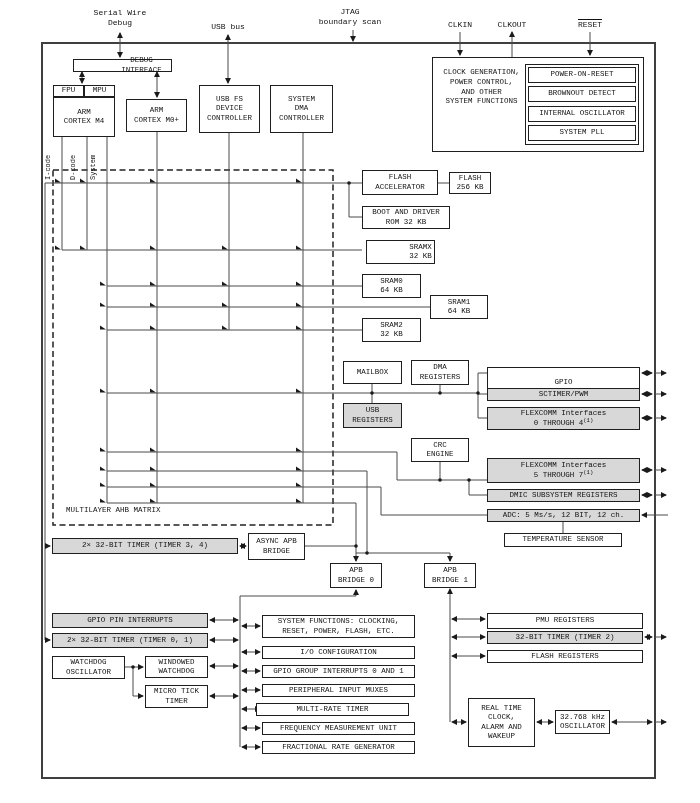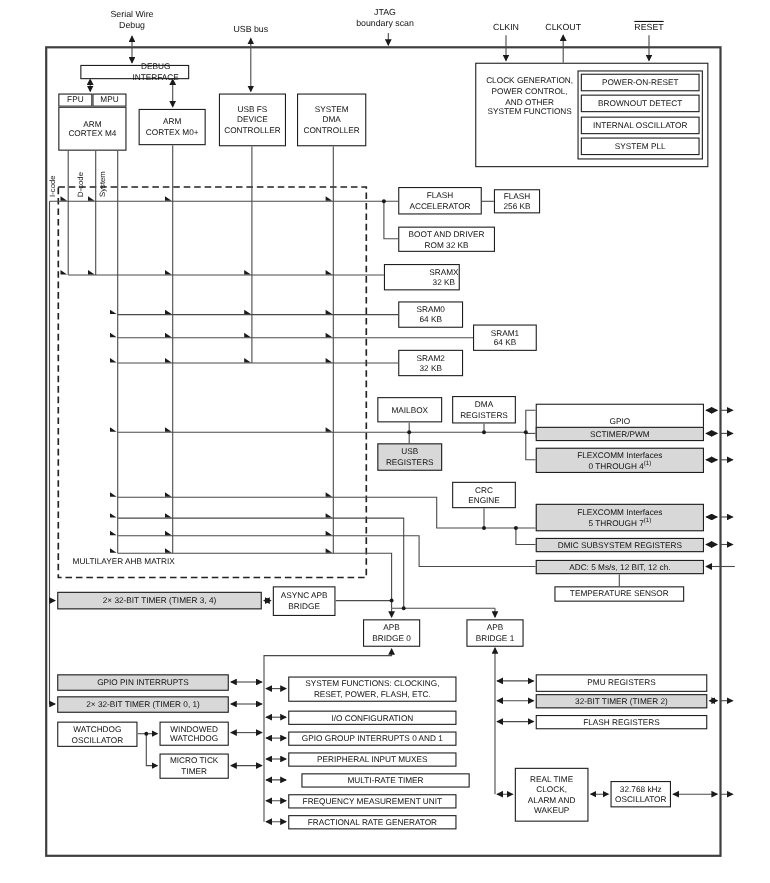--- a/index.html
+++ b/index.html
@@ -1,17 +1,17 @@
 <!DOCTYPE html>
 <html><head>
 <meta charset="utf-8">
 <style>
   html,body{margin:0;padding:0;background:#fff;}
   #stage{position:relative;width:700px;height:803px;background:#fff;
-         font-family:Liberation Sans, sans-serif;color:#111;overflow:hidden;}
+         font-family:Liberation Mono, monospace;color:#111;overflow:hidden;}
   svg.wires{position:absolute;left:0;top:0;z-index:1;}
   .blk{position:absolute;box-sizing:border-box;border:1.4px solid #1f1f1f;background:#fff;
        display:flex;flex-direction:column;align-items:center;justify-content:center;
        text-align:center;font-size:7.5px;line-height:1.25;z-index:2;}
   .gray{background:#d8d8d8;}
   .thin{border-width:1.2px;}
   .lbl{position:absolute;z-index:2;font-size:8px;text-align:center;line-height:1.3;}
   .rot{position:absolute;z-index:2;font-size:7px;transform:rotate(-90deg);
        transform-origin:0 100%;white-space:nowrap;}
   .cap{position:absolute;z-index:2;font-size:7.5px;white-space:nowrap;}
@@ -236,21 +236,21 @@
       <div>ACCELERATOR</div>
   </div>
   <div class="blk" style="left:449px;top:172px;width:42px;height:22px;">
     <div>FLASH</div>
       <div>256 KB</div>
   </div>
   <div class="blk" style="left:362px;top:206px;width:88px;height:23px;">
     <div>BOOT AND DRIVER</div>
       <div>ROM 32 KB</div>
   </div>
-  <div class="blk" style="left:349px;top:240px;width:69px;height:24px;padding-left:40px;">
+  <div class="blk" style="left:366px;top:240px;width:69px;height:24px;padding-left:40px;">
     <div>SRAMX</div>
       <div>32 KB</div>
   </div>
   <div class="blk" style="left:362px;top:274px;width:59px;height:24px;">
     <div>SRAM0</div>
       <div>64 KB</div>
   </div>
   <div class="blk" style="left:430px;top:295px;width:58px;height:24px;">
     <div>SRAM1</div>
       <div>64 KB</div>
@@ -316,21 +316,21 @@
       <div>TIMER</div>
   </div>
 
   <div class="blk" style="left:262px;top:615px;width:153px;height:23px;">
     <div>SYSTEM FUNCTIONS: CLOCKING,</div>
       <div>RESET, POWER, FLASH, ETC.</div>
   </div>
   <div class="blk" style="left:262px;top:646px;width:153px;height:13px;">I/O CONFIGURATION</div>
   <div class="blk" style="left:262px;top:665px;width:153px;height:13px;">GPIO GROUP INTERRUPTS 0 AND 1</div>
   <div class="blk" style="left:262px;top:684px;width:153px;height:13px;">PERIPHERAL INPUT MUXES</div>
-  <div class="blk" style="left:274px;top:703px;width:153px;height:13px;">MULTI-RATE TIMER</div>
+  <div class="blk" style="left:256px;top:703px;width:153px;height:13px;">MULTI-RATE TIMER</div>
   <div class="blk" style="left:262px;top:722px;width:153px;height:13px;">FREQUENCY MEASUREMENT UNIT</div>
   <div class="blk" style="left:262px;top:741px;width:153px;height:13px;">FRACTIONAL RATE GENERATOR</div>
 
   <div class="blk" style="left:487px;top:613px;width:156px;height:16px;">PMU REGISTERS</div>
   <div class="blk gray" style="left:487px;top:631px;width:156px;height:13px;">32-BIT TIMER (TIMER 2)</div>
   <div class="blk" style="left:487px;top:650px;width:156px;height:13px;">FLASH REGISTERS</div>
   <div class="blk" style="left:468px;top:698px;width:67px;height:49px;">
     <div>REAL TIME</div>
       <div>CLOCK,</div>
       <div>ALARM AND</div>

